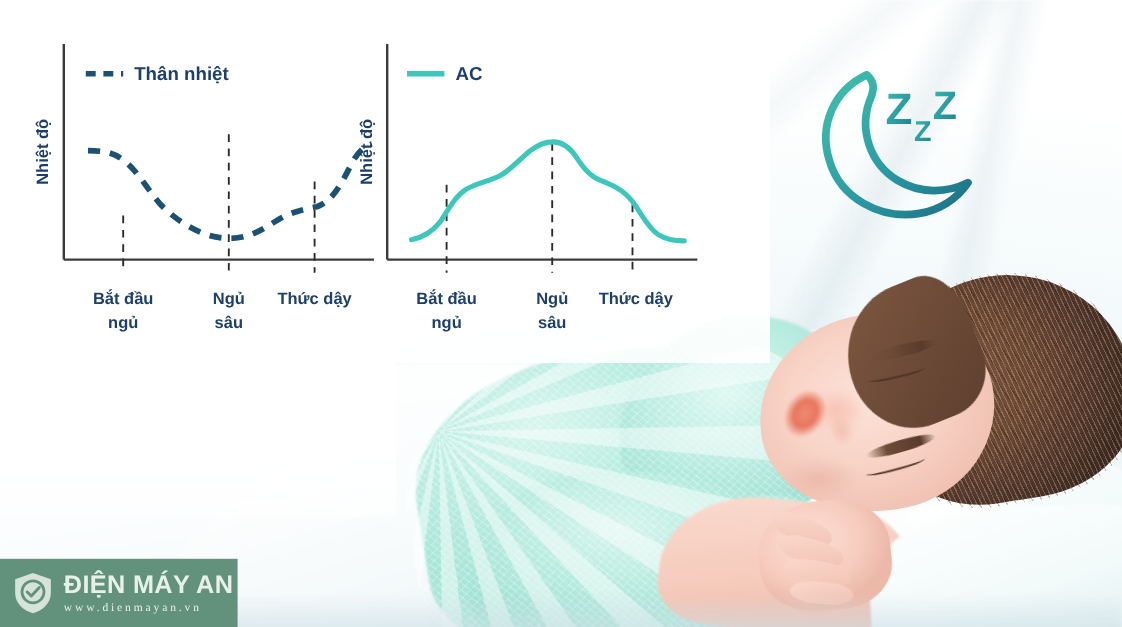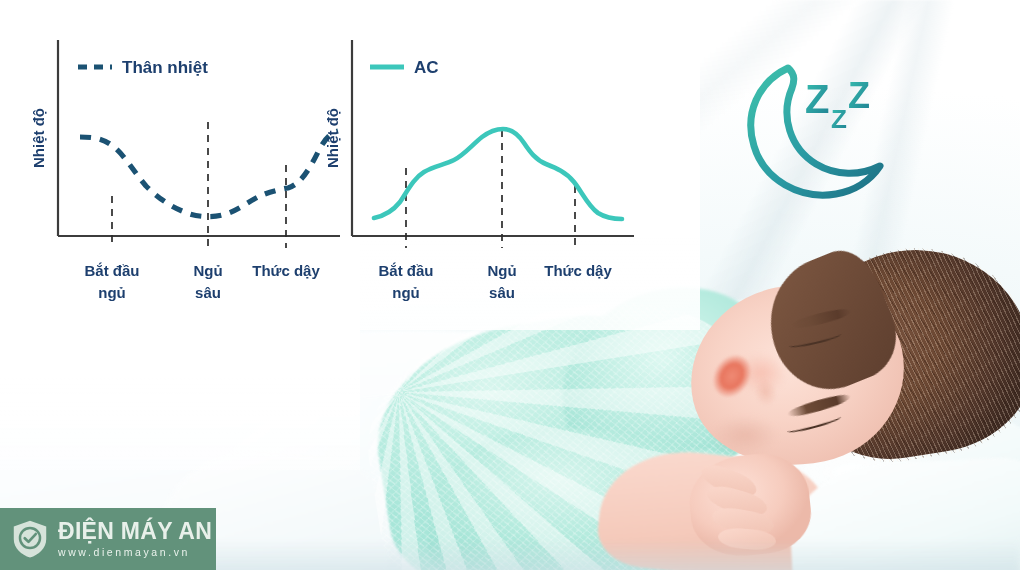--- a/index.html
+++ b/index.html
@@ -290,21 +290,21 @@
   .logo-name {
     color: #e8f0ea;
     font-family: "Liberation Sans", sans-serif;
     font-weight: 700;
     font-size: 23px;
     letter-spacing: .3px;
     line-height: 1.02;
   }
   .logo-url {
     color: #eaf2ec;
-    font-family: Liberation Sans, sans-serif;
+    font-family: Liberation Serif, serif;
     font-size: 10.5px;
     letter-spacing: 2.6px;
     margin-top: 3px;
   }
 </style>
 </head>
 <body>
 
 <div id="stage">
 

